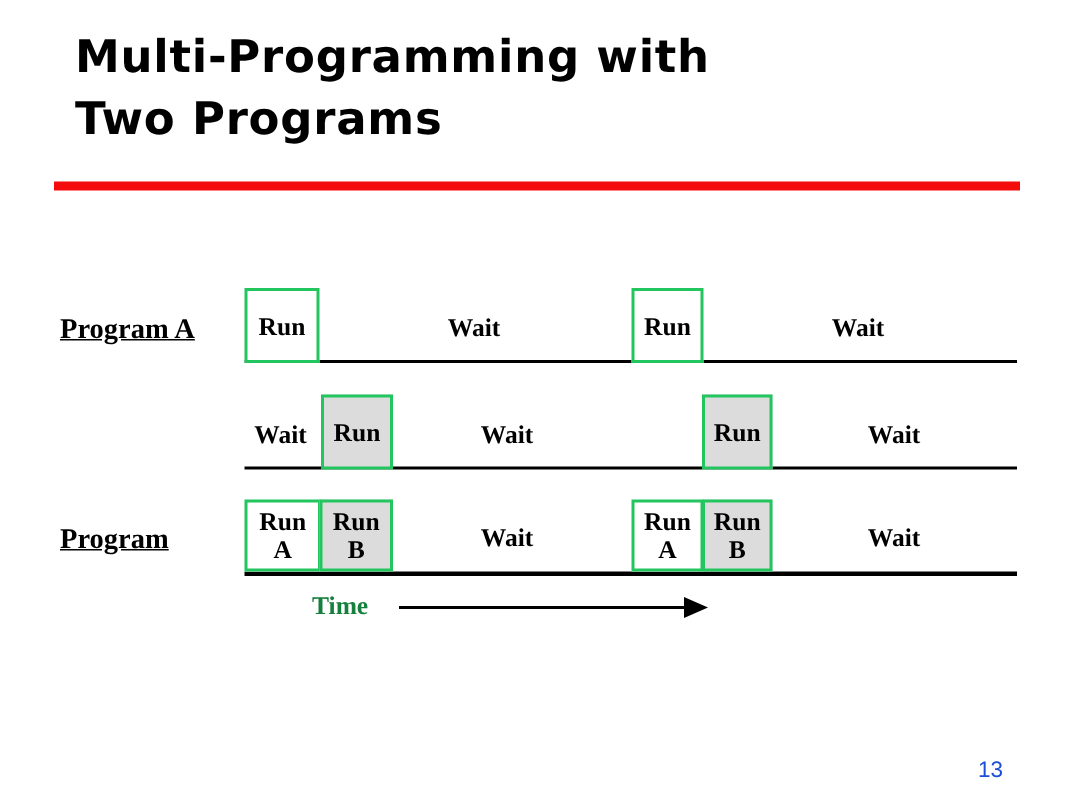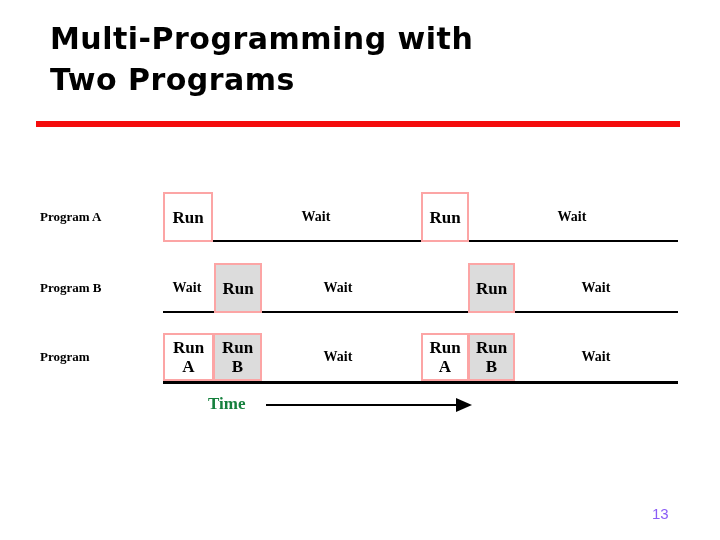--- a/index.html
+++ b/index.html
@@ -47,54 +47,55 @@
     left: 0;
     top: 0;
     width: 720px;
     height: 540px;
   }
 
   .row-label {
     position: absolute;
     font-family: "Liberation Serif", serif;
     font-weight: bold;
-    font-size: 13px;
+    font-size: 19px;
     color: #000000;
     white-space: nowrap;
+    text-decoration: underline;
   }
 
   .timeline-base {
     position: absolute;
     background: #000000;
   }
 
   .seg-box {
     position: absolute;
     box-sizing: border-box;
-    border: 2px solid #fca5a5;
+    border: 2px solid #22c55e;
     display: flex;
     flex-direction: column;
     align-items: center;
     justify-content: center;
     font-family: "Liberation Serif", serif;
     font-weight: bold;
     font-size: 17px;
     line-height: 19px;
     color: #000000;
     background: #ffffff;
   }
   .seg-box.gray {
     background: #dcdcdc;
   }
 
   .wait-label {
     position: absolute;
     font-family: "Liberation Serif", serif;
     font-weight: bold;
-    font-size: 14px;
+    font-size: 17px;
     color: #000000;
     white-space: nowrap;
     transform: translateX(-50%);
   }
 
   
   #time-label {
     position: absolute;
     left: 208px;
     top: 394px;
@@ -109,21 +110,21 @@
     top: 396px;
   }
 
   
   #page-number {
     position: absolute;
     left: 652px;
     top: 505px;
     font-family: "Liberation Sans", sans-serif;
     font-size: 15px;
-    color: #8b5cf6;
+    color: #1d4ed8;
   }
 </style>
 </head>
 <body>
 
 <div id="slide-title">Multi-Programming with
 Two Programs</div>
 
 <div id="title-rule"></div>
 
@@ -138,21 +139,20 @@
   </div>
 
   <div class="wait-label" style="left:316px; top:209px;">Wait</div>
 
   <div class="seg-box" style="left:421px; top:192px; width:48px; height:50px;">
     <span>Run</span>
   </div>
 
   <div class="wait-label" style="left:572px; top:209px;">Wait</div>
 
-  <div class="row-label" style="left:40px; top:280px;">Program B</div>
 
   <div class="timeline-base" style="left:163px; top:311px; width:515px; height:2px;"></div>
 
   <div class="wait-label" style="left:187px; top:280px;">Wait</div>
 
   <div class="seg-box gray" style="left:214px; top:263px; width:48px; height:50px;">
     <span>Run</span>
   </div>
 
   <div class="wait-label" style="left:338px; top:280px;">Wait</div>

